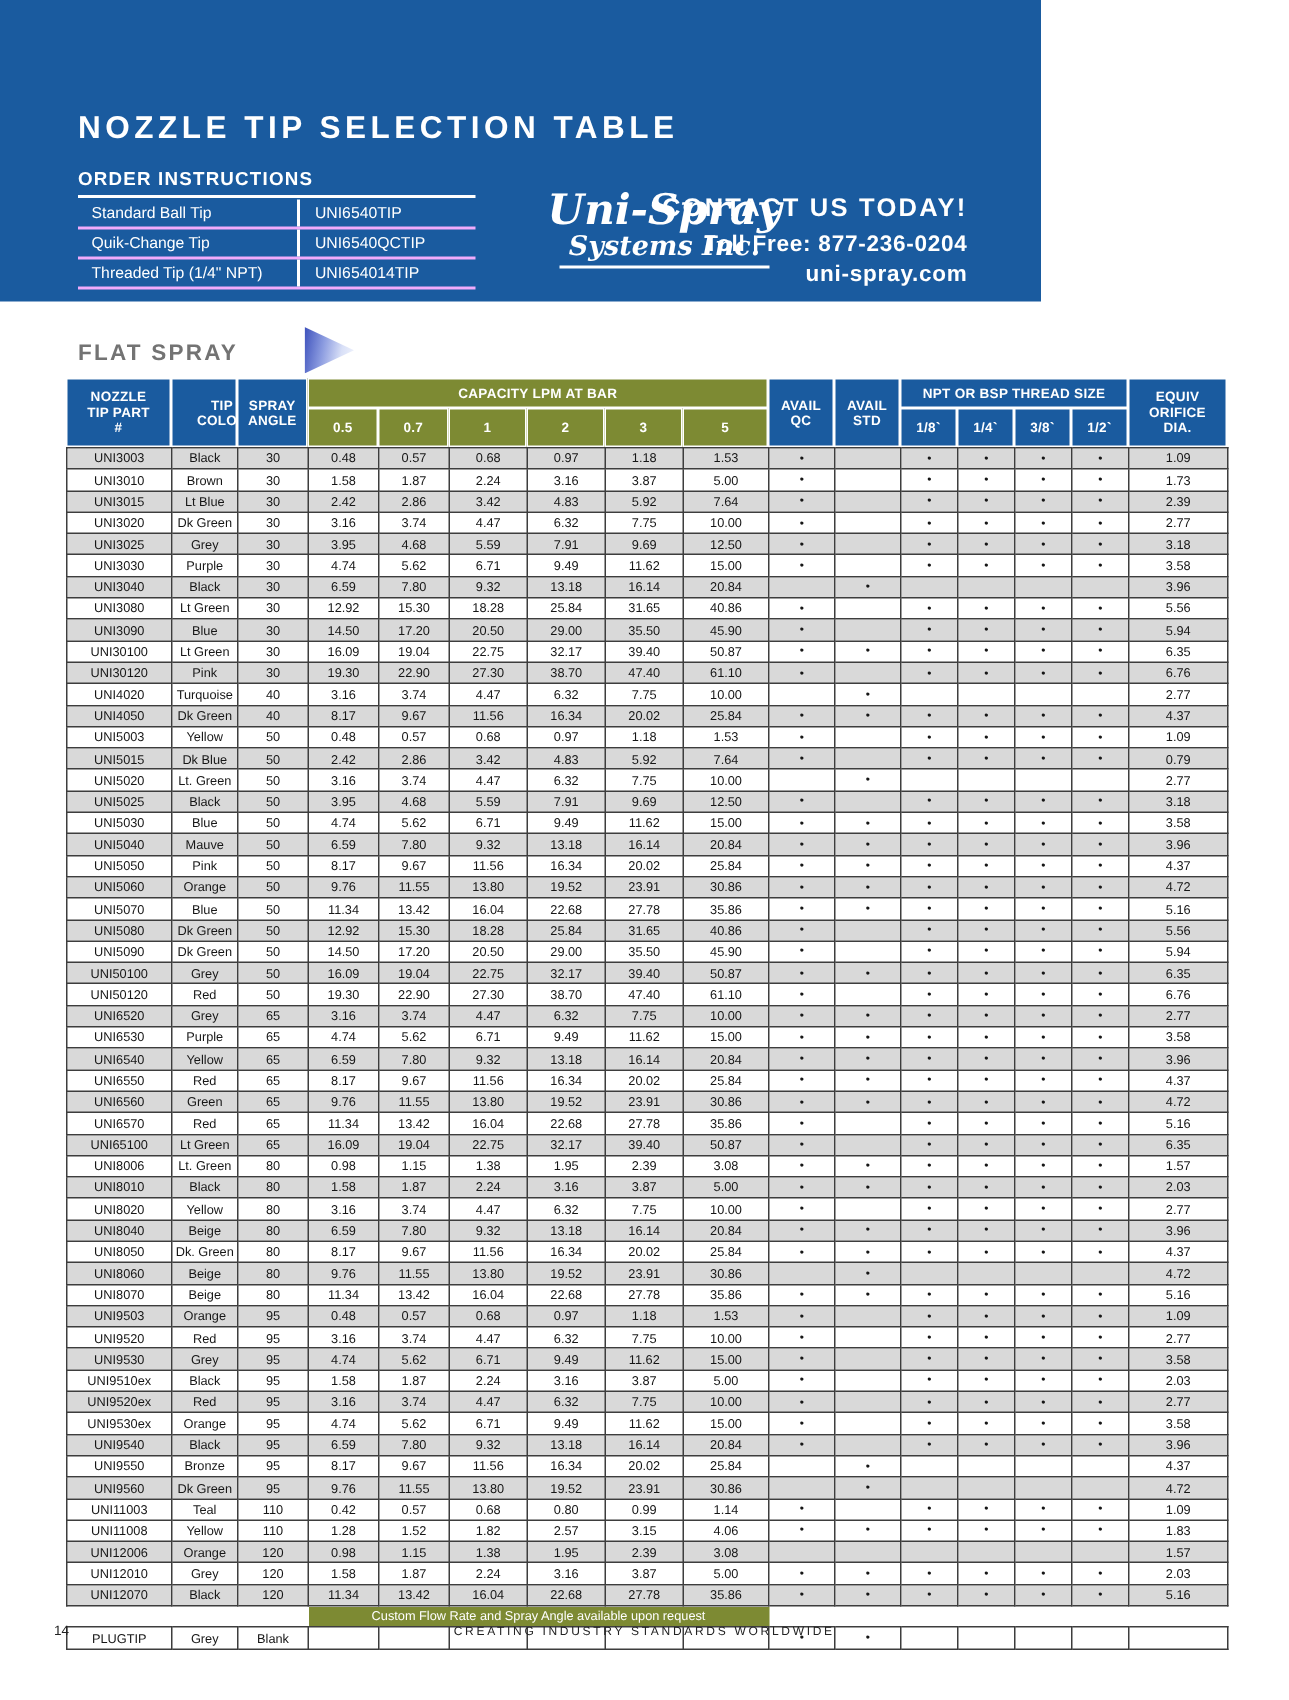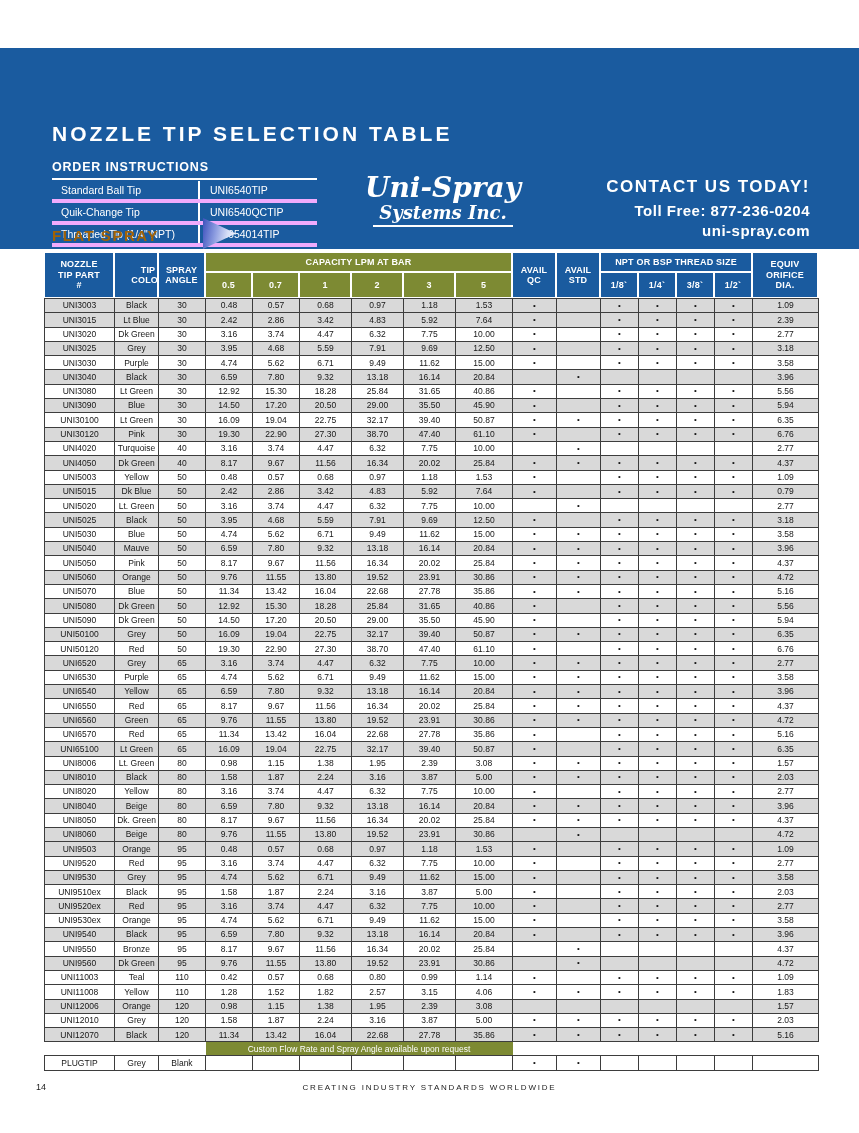--- a/index.html
+++ b/index.html
@@ -1,43 +1,43 @@
 <!DOCTYPE html>
 <html><head>
 <meta charset="utf-8">
 <style>
   html,body { margin:0; padding:0; background:#fff; }
   .page { position:relative; width:859px; height:1133px; background:#ffffff;
           font-family:"Liberation Sans", sans-serif; overflow:hidden; }
 
   
-  .band { position:absolute; left:0; top:0; width:859px; height:201px; background:#1a5b9f; color:#fff;margin-top:48px; }
+  .band { position:absolute; left:0; top:0; width:694px; height:201px; background:#1a5b9f; color:#fff; }
   .doc-title { position:absolute; left:52px; top:74px; font-size:21px; font-weight:bold; letter-spacing:3px; }
   .oi-title { position:absolute; left:52px; top:112px; width:265px; font-size:12.5px; font-weight:bold;
               letter-spacing:0.8px; padding-bottom:4px; border-bottom:2px solid #fff; box-sizing:border-box; }
   .oi-table { position:absolute; left:52px; top:133px; width:265px; }
-  .oi-row { display:flex; height:18px; align-items:center; border-bottom:4px solid #f0abfc; font-size:10.5px; }
+  .oi-row { display:flex; height:18px; align-items:center; border-bottom:2px solid #f0abfc; font-size:10.5px; }
   .oi-label { width:148px; padding-left:9px; border-right:2px solid #fff; box-sizing:border-box;
               height:100%; display:flex; align-items:center; }
   .oi-value { padding-left:10px; }
 
   .logo { position:absolute; left:358px; top:126px; width:170px; text-align:center;
           font-family:"DejaVu Serif", serif; font-style:italic; font-weight:bold; }
   .logo-1 { font-size:28px; line-height:1; }
   .logo-2 { display:inline-block; font-size:18px; line-height:1; margin-top:2px;
             border-bottom:2px solid #fff; padding:0 6px 3px 6px; }
 
   .contact { position:absolute; right:49px; top:129px; text-align:right; }
   .contact-heading { font-size:17px; font-weight:bold; letter-spacing:1.5px; }
   .contact-phone { font-size:15px; font-weight:bold; letter-spacing:0.5px; margin-top:5px; }
   .contact-web { font-size:15px; font-weight:bold; letter-spacing:0.5px; margin-top:3px; }
 
   
   .section-title { position:absolute; left:52px; top:227px; font-size:15px; font-weight:bold;
-                   letter-spacing:1.5px; color:#a16207; }
+                   letter-spacing:1.5px; color:#737373; }
   .flag-icon { position:absolute; left:203px; top:218px; width:33px; height:31px;
                background:linear-gradient(100deg,#3d51bc 0%, #8c9ce0 38%, #d9e0f7 72%, #f2f5fd 100%);
                clip-path:polygon(0 0, 100% 50%, 0 100%); }
 
   
   .thead { position:absolute; left:44px; top:252px; width:774px; height:46px; display:grid;
            grid-template-columns:70px 44px 47px 47px 47px 52px 52px 52px 57px 44px 44px 38px 38px 38px 38px 66px;
            grid-template-rows:20px 26px; }
   .th { background:#1a5b9f; color:#fff; border:1px solid #fff; box-sizing:border-box;
         display:flex; align-items:center; justify-content:center; text-align:center;
@@ -156,20 +156,38 @@
           <td>1.18</td>
           <td>1.53</td>
           <td class="dot">•</td>
           <td></td>
           <td class="dot">•</td>
           <td class="dot">•</td>
           <td class="dot">•</td>
           <td class="dot">•</td>
           <td>1.09</td>
         </tr>
+        <tr>
+          <td>UNI3010</td>
+          <td>Brown</td>
+          <td>30</td>
+          <td>1.58</td>
+          <td>1.87</td>
+          <td>2.24</td>
+          <td>3.16</td>
+          <td>3.87</td>
+          <td>5.00</td>
+          <td class="dot">•</td>
+          <td></td>
+          <td class="dot">•</td>
+          <td class="dot">•</td>
+          <td class="dot">•</td>
+          <td class="dot">•</td>
+          <td>1.73</td>
+        </tr>
         <tr class="alt">
           <td>UNI3015</td>
           <td>Lt Blue</td>
           <td>30</td>
           <td>2.42</td>
           <td>2.86</td>
           <td>3.42</td>
           <td>4.83</td>
           <td>5.92</td>
           <td>7.64</td>
@@ -822,20 +840,38 @@
           <td>23.91</td>
           <td>30.86</td>
           <td></td>
           <td class="dot">•</td>
           <td></td>
           <td></td>
           <td></td>
           <td></td>
           <td>4.72</td>
         </tr>
+        <tr>
+          <td>UNI8070</td>
+          <td>Beige</td>
+          <td>80</td>
+          <td>11.34</td>
+          <td>13.42</td>
+          <td>16.04</td>
+          <td>22.68</td>
+          <td>27.78</td>
+          <td>35.86</td>
+          <td class="dot">•</td>
+          <td class="dot">•</td>
+          <td class="dot">•</td>
+          <td class="dot">•</td>
+          <td class="dot">•</td>
+          <td class="dot">•</td>
+          <td>5.16</td>
+        </tr>
         <tr class="alt">
           <td>UNI9503</td>
           <td>Orange</td>
           <td>95</td>
           <td>0.48</td>
           <td>0.57</td>
           <td>0.68</td>
           <td>0.97</td>
           <td>1.18</td>
           <td>1.53</td>

